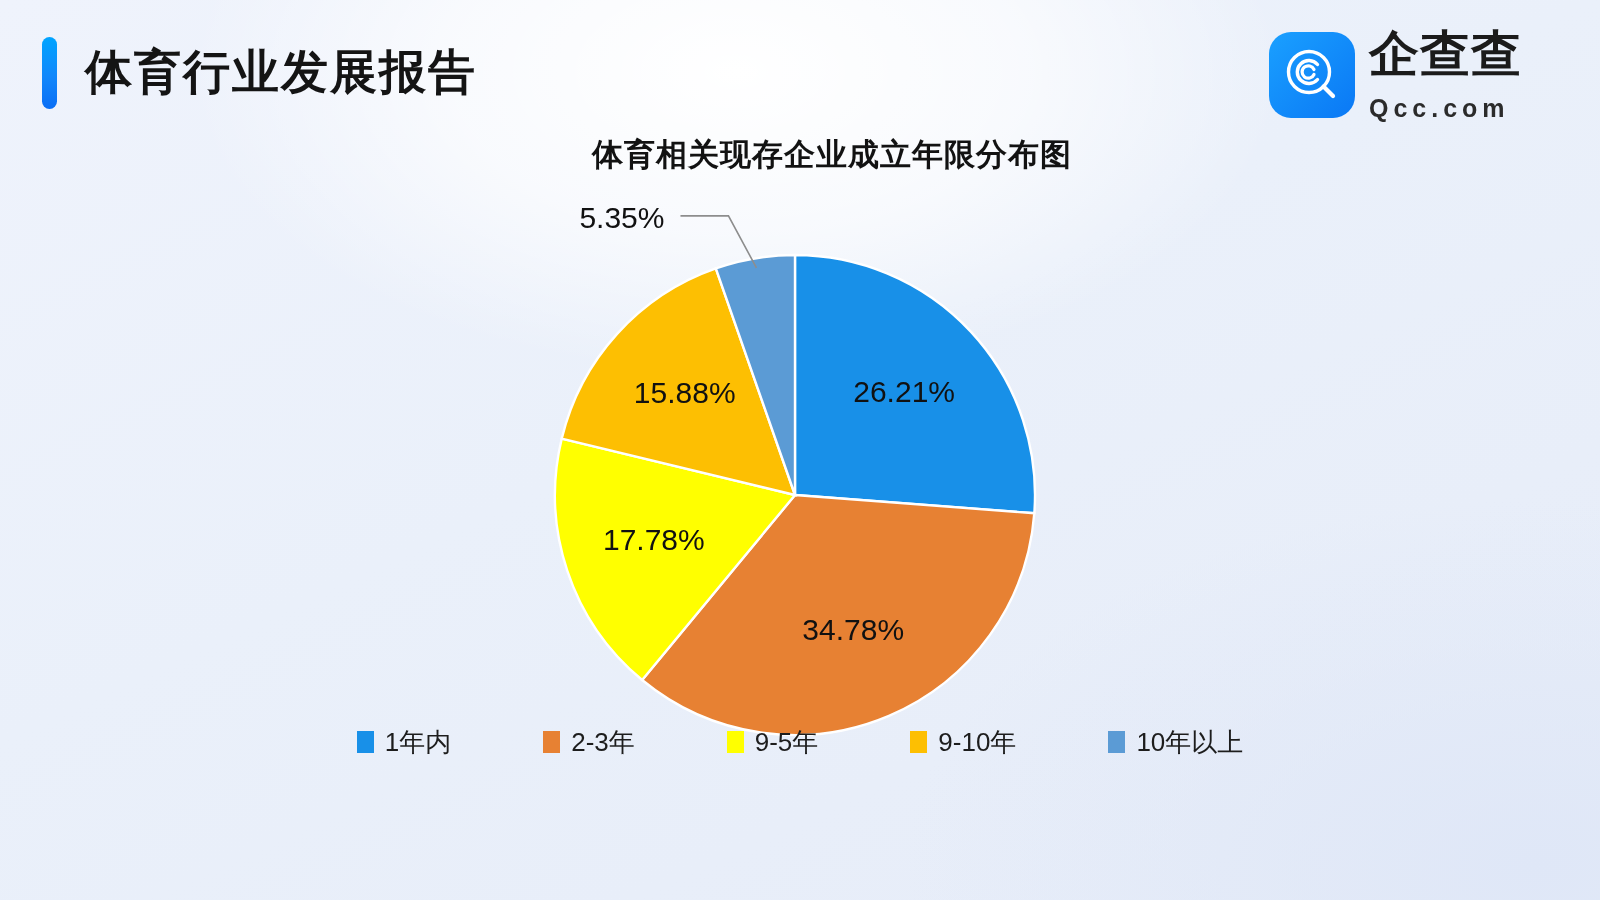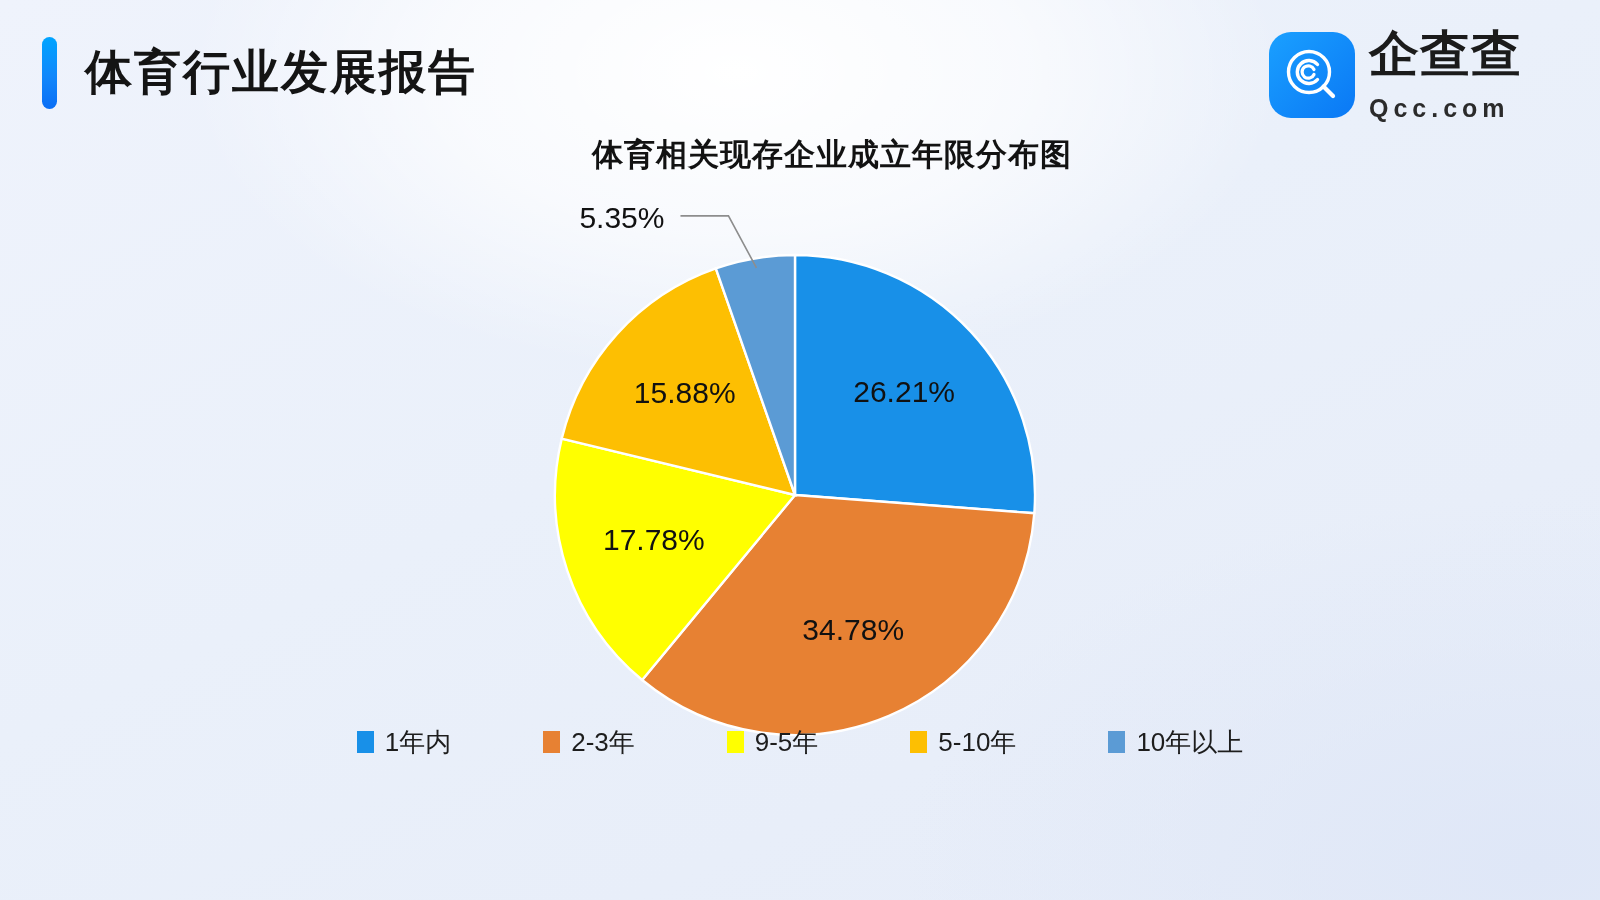--- a/index.html
+++ b/index.html
@@ -235,21 +235,21 @@
       <div class="legend-item">
         <span class="legend-swatch" style="background: rgb(231, 129, 51);"></span>
         <span class="legend-label">2-3年</span>
       </div>
       <div class="legend-item">
         <span class="legend-swatch" style="background: rgb(255, 255, 0);"></span>
         <span class="legend-label">9-5年</span>
       </div>
       <div class="legend-item">
         <span class="legend-swatch" style="background: rgb(253, 191, 2);"></span>
-        <span class="legend-label">5-10年</span>
+        <span class="legend-label">9-10年</span>
       </div>
       <div class="legend-item">
         <span class="legend-swatch" style="background: rgb(91, 155, 213);"></span>
         <span class="legend-label">10年以上</span>
       </div>
     </div>
 
 
 </div>
 

